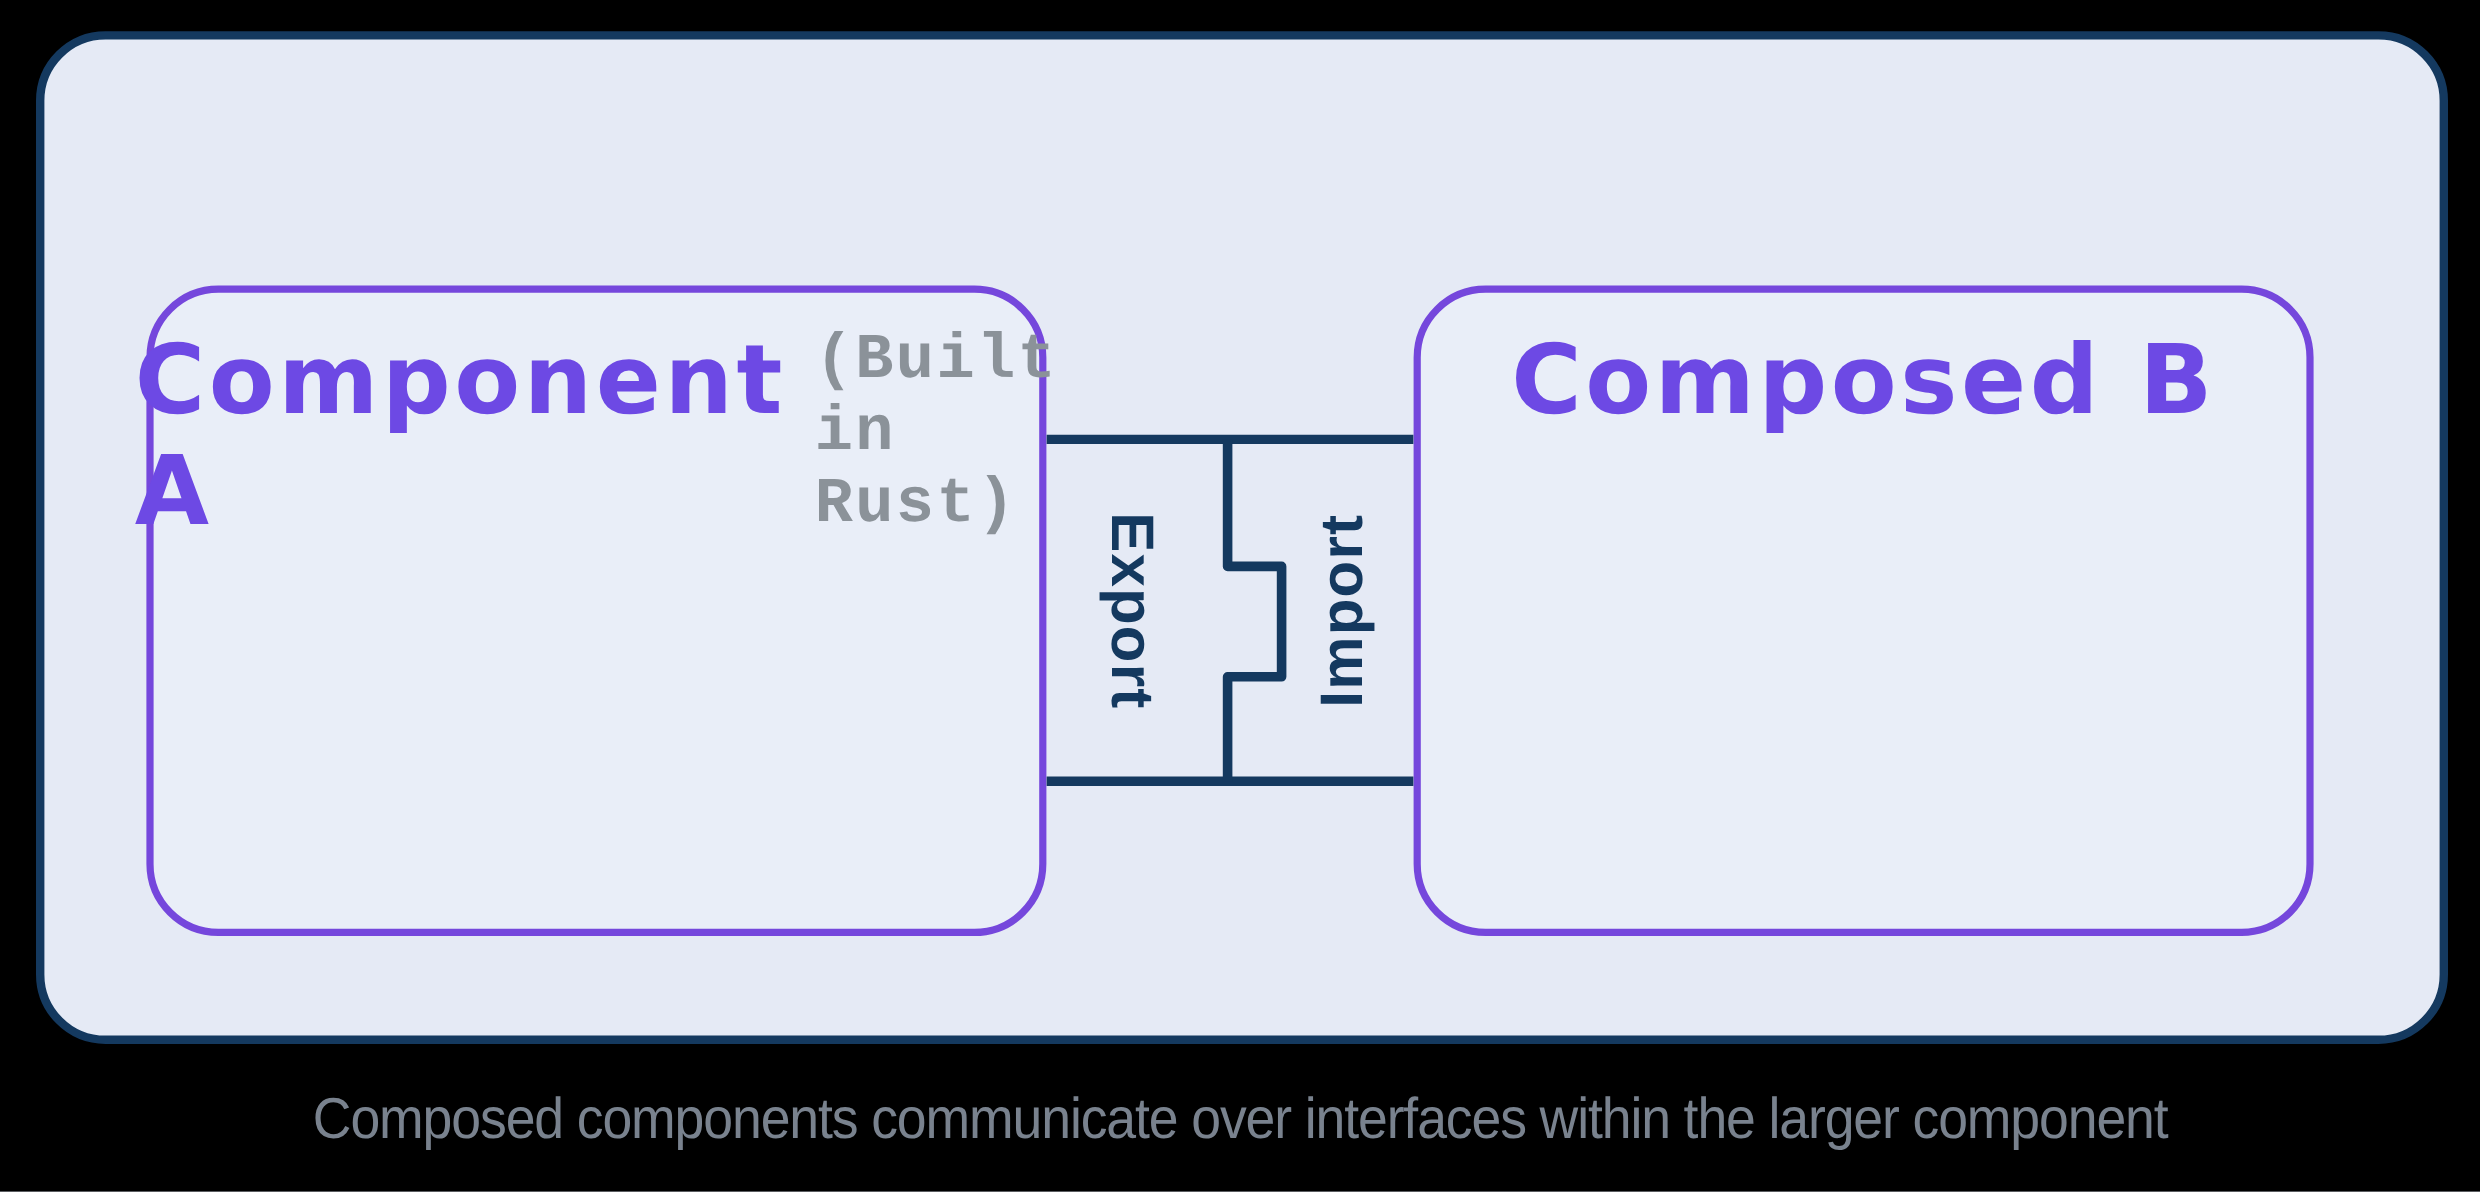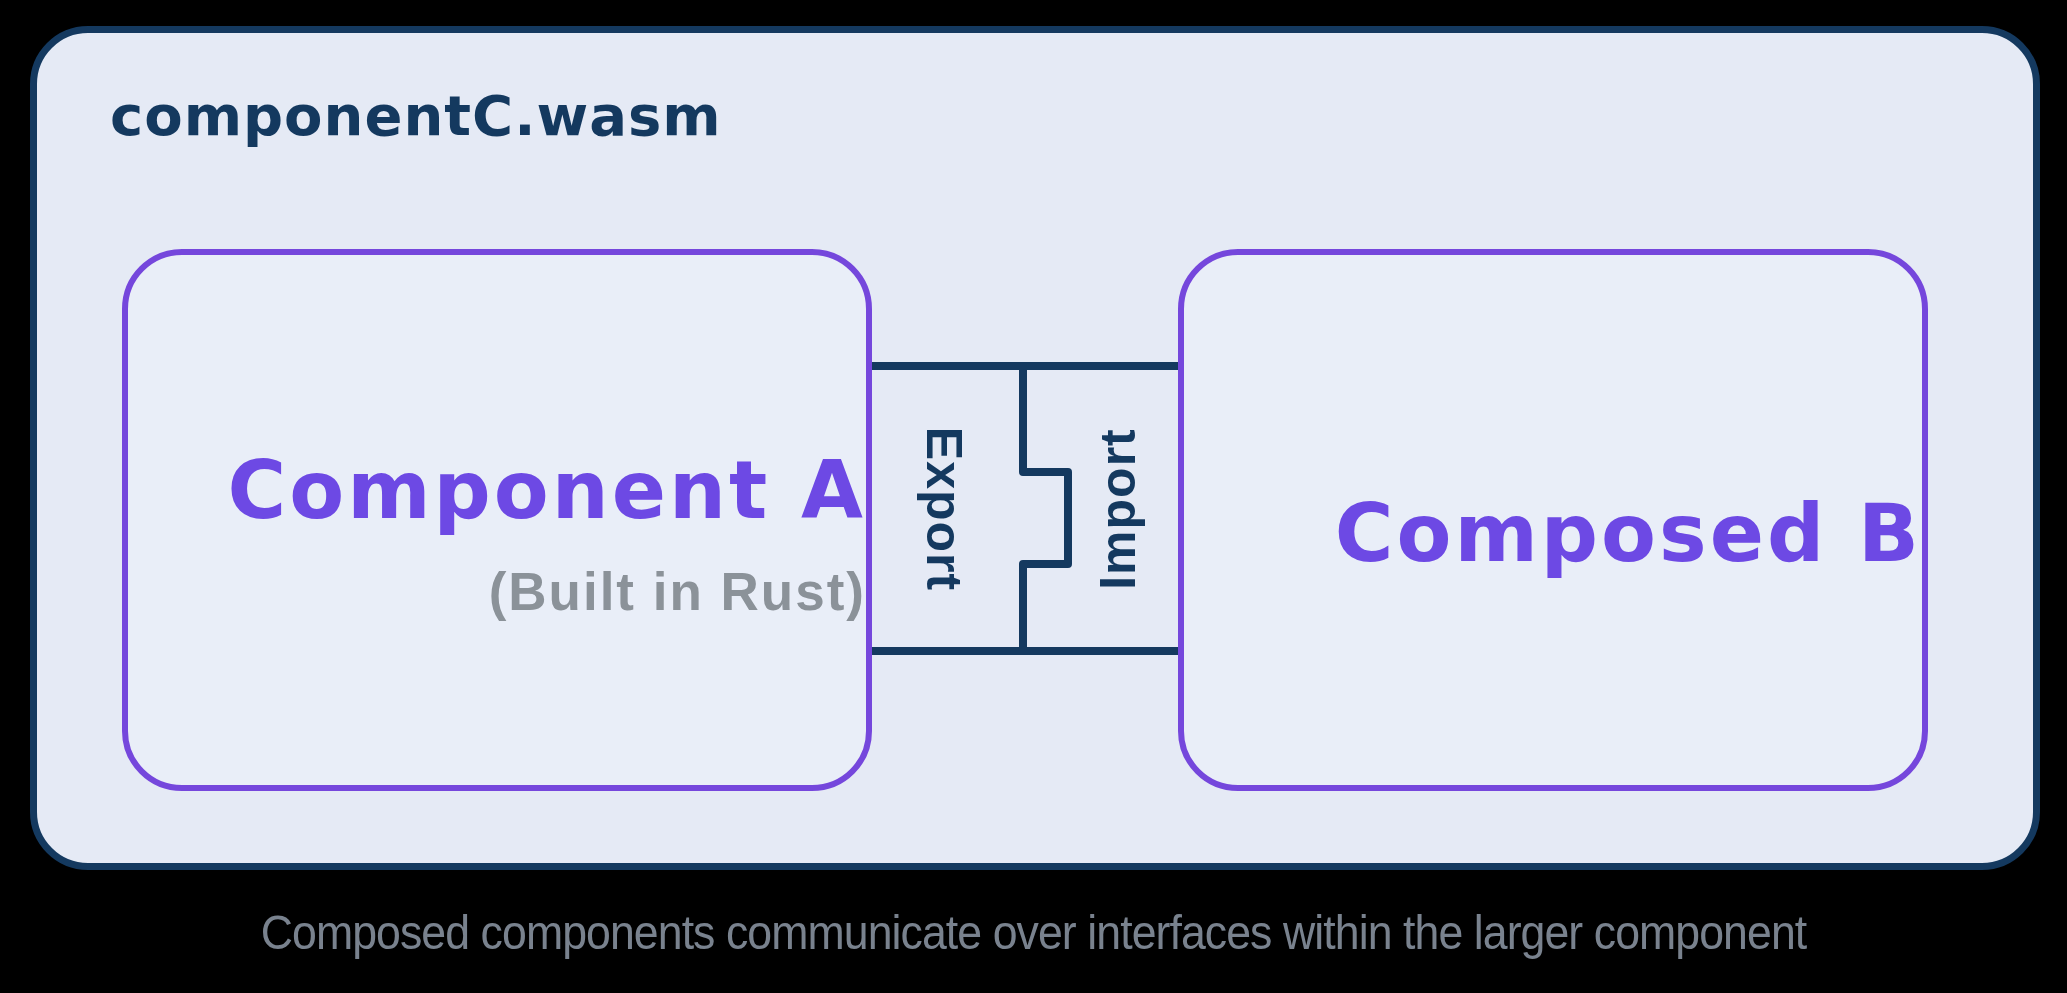--- a/index.html
+++ b/index.html
@@ -29,38 +29,38 @@
   }
   .outer-title{
     position:absolute;left:73px;top:50px;
     font-size:56px;font-weight:700;letter-spacing:1px;
     color:var(--navy);
     font-family:"DejaVu Sans","Liberation Sans",sans-serif;
   }
 
   
   .comp{
-    position:absolute;top:216px;width:750px;height:542px;
+    position:absolute;top:205px;width:750px;height:542px;
     background:var(--box-fill);
     border:6px solid var(--purple);
     border-radius:60px;
-    display:flex;flex-direction:column;align-items:flex-end;justify-content:center;
+    display:flex;flex-direction:row;align-items:flex-start;justify-content:center;
     gap:24px;padding-top:26px;
   }
   .comp-a{left:85px;}
   .comp-b{left:1141px;}
   .comp-name{
     font-size:80px;font-weight:700;letter-spacing:3px;
     color:var(--purple-text);
     font-family:"DejaVu Sans","Liberation Sans",sans-serif;
   }
   .comp-sub{
     font-size:53px;font-weight:600;letter-spacing:2px;
     color:var(--gray-text);
-    font-family:Liberation Sans, sans-serif;
+    font-family:Liberation Mono, monospace;
   }
 
   
   .connector{
     position:absolute;left:835px;top:329px;width:306px;height:293px;
   }
   .connector svg{position:absolute;inset:0;width:100%;height:100%;}
   .connector path{stroke:var(--navy);stroke-width:8;fill:none;stroke-linejoin:round;stroke-linecap:butt;}
   .port-label{
     position:absolute;top:50%;
@@ -79,21 +79,20 @@
     transform:scaleX(0.93);
   }
 </style>
 </head>
 <body>
 
 <div class="stage">
 
   <div class="outer-box">
 
-    <div class="outer-title">componentC.wasm</div>
 
     <div class="comp comp-a">
       <div class="comp-name">Component A</div>
       <div class="comp-sub">(Built in Rust)</div>
     </div>
 
     <div class="comp comp-b">
       <div class="comp-name">Composed B</div>
     </div>
 

